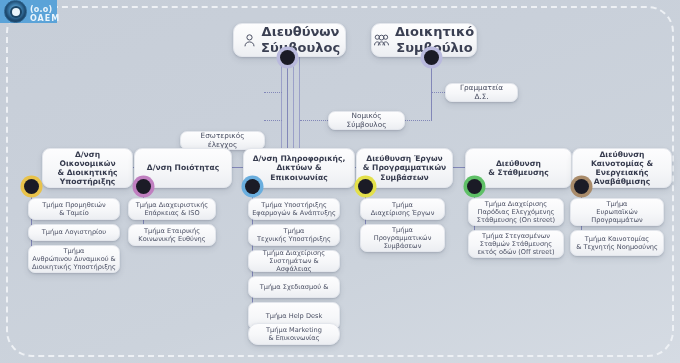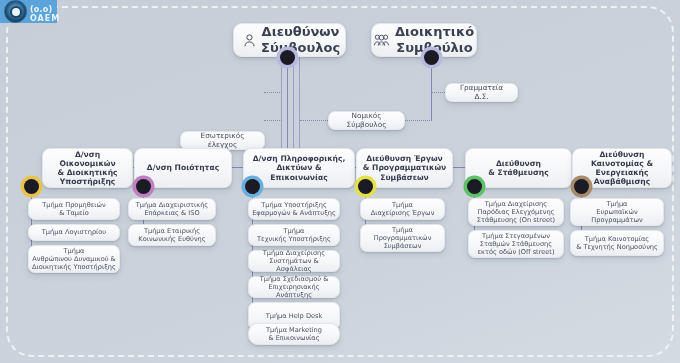--- a/index.html
+++ b/index.html
@@ -320,21 +320,20 @@
       </div>
       <div class="card dept" style="left: 248px; top: 250px; width: 92px; height: 22px;">
         <div>
           <span>Τμήμα Διαχείρισης</span>
           <span>Συστημάτων &amp; Ασφάλειας</span>
         </div>
       </div>
       <div class="card dept" style="left: 248px; top: 276px; width: 92px; height: 22px;">
         <div>
           <span>Τμήμα Σχεδιασμού &amp;</span>
-          <span>Επιχειρησιακής Ανάπτυξης</span>
         </div>
       </div>
       <div class="card dept" style="left: 248px; top: 302px; width: 92px; height: 28px;">
         <div>
           <span>Τμήμα Help Desk</span>
         </div>
       </div>
       <div class="card dept" style="left: 248px; top: 323px; width: 92px; height: 22px; border-radius: 10px;">
         <div>
           <span>Τμήμα Marketing</span>

